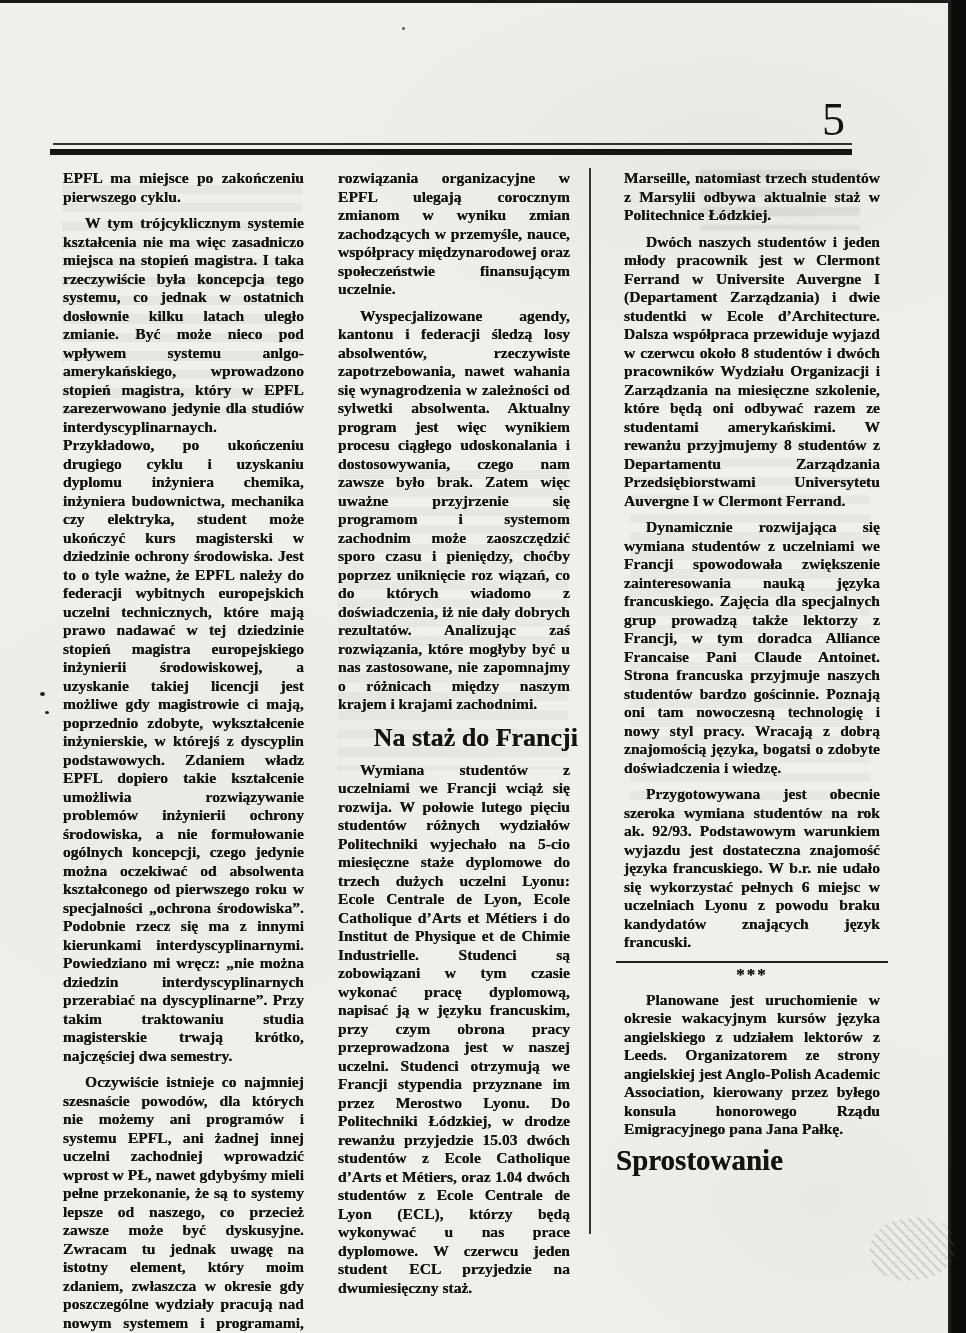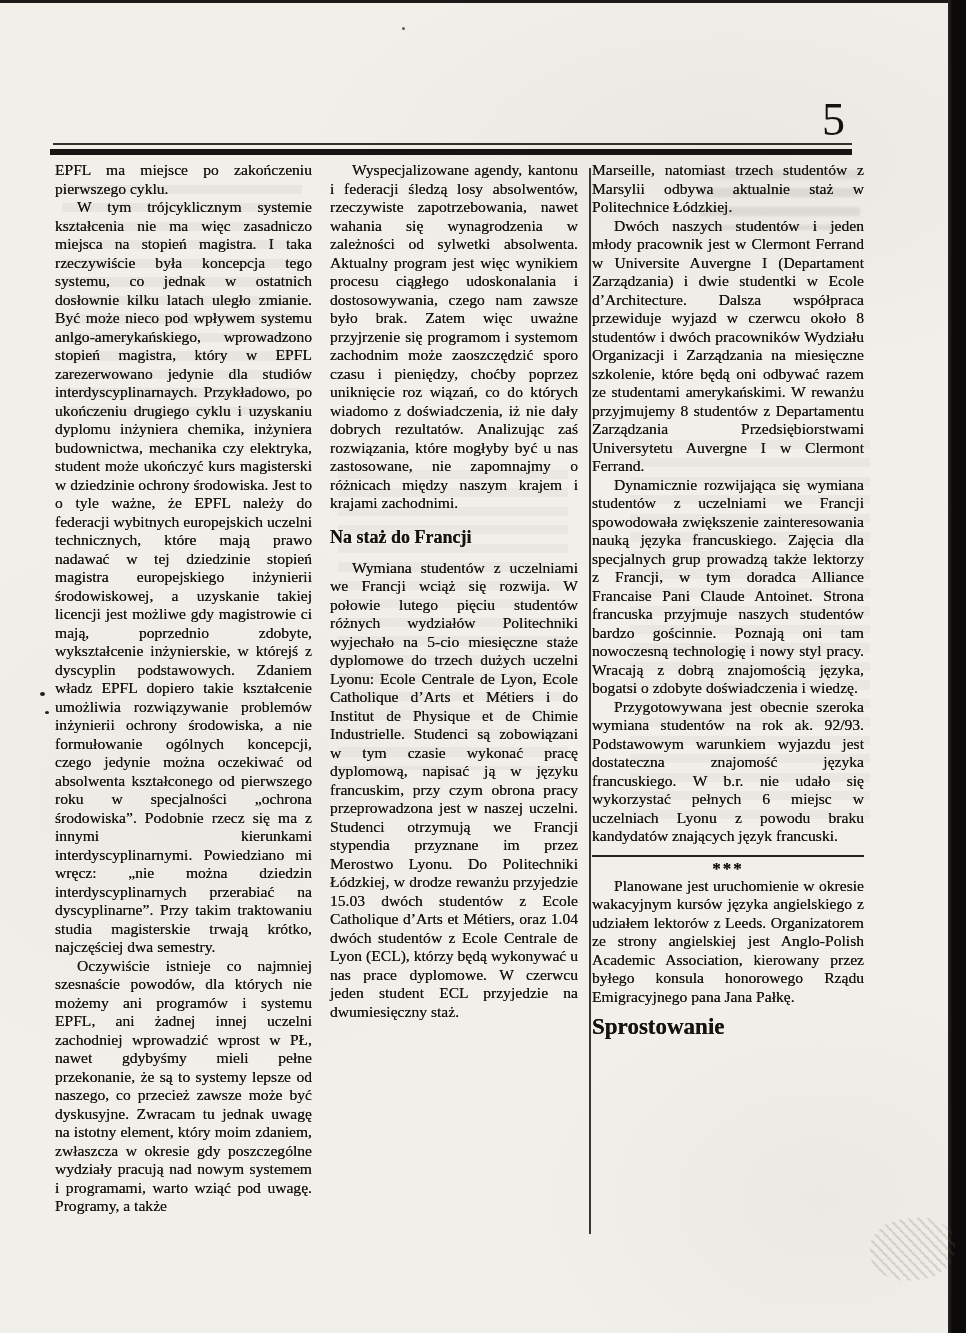--- a/index.html
+++ b/index.html
@@ -19,27 +19,27 @@
     background:linear-gradient(to right, #2a2824 0%, #0c0b0a 25%, #0c0b0a 100%); }
   .page-number { position:absolute; left:822px; top:97px; font-size:46px; line-height:1; font-weight:400; color:#14120f; }
   .rule-thin  { position:absolute; left:53px; top:143px; width:799px; height:2px; background:#33302b; }
   .rule-thick { position:absolute; left:50px; top:149px; width:802px; height:6px; background:#171513; }
   .divider-v  { position:absolute; left:589px; top:168px; width:2px; height:1066px; background:#3a3732; }
 
   .col { position:absolute; top:161px; text-align:justify; font-size:15.6px; line-height:18.5px;
          text-shadow:0 0 0.3px rgba(22,19,15,0.85); }
   .col1 { left:55px;  width:257px; }
   .col2 { left:330px; width:248px; }
-  .col3 { left:592px; width:272px; }
+  .col3 { left:616px; width:272px; }
 
-  .para { margin:0; text-indent:22px; }
+  .para { margin:8px; text-indent:22px;font-weight:bold; }
   .para.noindent { text-indent:0; }
 
-  .head-large { margin:9px 0 7px; font-size:18px; line-height:30px; font-weight:700; text-align:left; text-indent:0; }
-  .head-small { margin:8px 0 1px; font-size:23px; line-height:26px; font-weight:700; text-align:left; text-indent:0; }
+  .head-large { margin:9px 0 7px; font-size:26px; line-height:30px; font-weight:700; text-align:right; text-indent:0; }
+  .head-small { margin:8px 0 1px; font-size:29px; line-height:26px; font-weight:700; text-align:left; text-indent:0; }
   .inline-rule { margin:9px 0 4px; height:0; border-top:2px solid #26231f; }
   .stars { margin:2px 0 0; text-align:center; font-weight:700; font-size:17px; line-height:16px; letter-spacing:2px; text-indent:0; }
 
   .ghost { position:absolute; opacity:0.055; pointer-events:none;
     background:repeating-linear-gradient(to bottom, #4a4640 0 9px, transparent 9px 18.5px);
     filter:blur(0.6px); }
   .ghost.g1 { left:62px;  top:185px; width:240px; height:230px; }
   .ghost.g2 { left:338px; top:470px; width:230px; height:300px; opacity:0.045; }
   .ghost.g3 { left:700px; top:170px; width:160px; height:60px; opacity:0.09; filter:blur(1.2px); }
   .ghost.g4 { left:630px; top:440px; width:240px; height:380px; opacity:0.04; }
@@ -69,20 +69,21 @@
   <div class="ghost g2"></div>
   <div class="ghost g3"></div>
   <div class="ghost g4"></div>
 
   <div class="col col1" id="col-0">
       <p class="para noindent">EPFL ma miejsce po zakończeniu pierwszego cyklu.</p>
       <p class="para">W tym trójcyklicznym systemie kształcenia nie ma więc zasadniczo miejsca na stopień magistra. I taka rzeczywiście była koncepcja tego systemu, co jednak w ostatnich dosłownie kilku latach uległo zmianie. Być może nieco pod wpływem systemu anlgo-amerykańskiego, wprowadzono stopień magistra, który w EPFL zarezerwowano jedynie dla studiów interdyscyplinarnaych. Przykładowo, po ukończeniu drugiego cyklu i uzyskaniu dyplomu inżyniera chemika, inżyniera budownictwa, mechanika czy elektryka, student może ukończyć kurs magisterski w dziedzinie ochrony środowiska. Jest to o tyle ważne, że EPFL należy do federacji wybitnych europejskich uczelni technicznych, które mają prawo nadawać w tej dziedzinie stopień magistra europejskiego inżynierii środowiskowej, a uzyskanie takiej licencji jest możliwe gdy magistrowie ci mają, poprzednio zdobyte, wykształcenie inżynierskie, w którejś z dyscyplin podstawowych. Zdaniem władz EPFL dopiero takie kształcenie umożliwia rozwiązywanie problemów inżynierii ochrony środowiska, a nie formułowanie ogólnych koncepcji, czego jedynie można oczekiwać od absolwenta kształconego od pierwszego roku w specjalności „ochrona środowiska”. Podobnie rzecz się ma z innymi kierunkami interdyscyplinarnymi. Powiedziano mi wręcz: „nie można dziedzin interdyscyplinarnych przerabiać na dyscyplinarne”. Przy takim traktowaniu studia magisterskie trwają krótko, najczęściej dwa semestry.</p>
       <p class="para">Oczywiście istnieje co najmniej szesnaście powodów, dla których nie możemy ani programów i systemu EPFL, ani żadnej innej uczelni zachodniej wprowadzić wprost w PŁ, nawet gdybyśmy mieli pełne przekonanie, że są to systemy lepsze od naszego, co przecież zawsze może być dyskusyjne. Zwracam tu jednak uwagę na istotny element, który moim zdaniem, zwłaszcza w okresie gdy poszczególne wydziały pracują nad nowym systemem i programami, warto wziąć pod uwagę. Programy, a także</p>
     </div>
   <div class="col col2" id="col-1">
+      <p class="para noindent">rozwiązania organizacyjne w EPFL ulegają corocznym zmianom w wyniku zmian zachodzących w przemyśle, nauce, współpracy międzynarodowej oraz społeczeństwie finansującym uczelnie.</p>
       <p class="para">Wyspecjalizowane agendy, kantonu i federacji śledzą losy absolwentów, rzeczywiste zapotrzebowania, nawet wahania się wynagrodzenia w zależności od sylwetki absolwenta. Aktualny program jest więc wynikiem procesu ciągłego udoskonalania i dostosowywania, czego nam zawsze było brak. Zatem więc uważne przyjrzenie się programom i systemom zachodnim może zaoszczędzić sporo czasu i pieniędzy, choćby poprzez uniknięcie roz wiązań, co do których wiadomo z doświadczenia, iż nie dały dobrych rezultatów. Analizując zaś rozwiązania, które mogłyby być u nas zastosowane, nie zapomnajmy o różnicach między naszym krajem i krajami zachodnimi.</p>
       <h2 class="head-large">Na staż do Francji</h2>
       <p class="para">Wymiana studentów z uczelniami we Francji wciąż się rozwija. W połowie lutego pięciu studentów różnych wydziałów Politechniki wyjechało na 5-cio miesięczne staże dyplomowe do trzech dużych uczelni Lyonu: Ecole Centrale de Lyon, Ecole Catholique d’Arts et Métiers i do Institut de Physique et de Chimie Industrielle. Studenci są zobowiązani w tym czasie wykonać pracę dyplomową, napisać ją w języku francuskim, przy czym obrona pracy przeprowadzona jest w naszej uczelni. Studenci otrzymują we Francji stypendia przyznane im przez Merostwo Lyonu. Do Politechniki Łódzkiej, w drodze rewanżu przyjedzie 15.03 dwóch studentów z Ecole Catholique d’Arts et Métiers, oraz 1.04 dwóch studentów z Ecole Centrale de Lyon (ECL), którzy będą wykonywać u nas prace dyplomowe. W czerwcu jeden student ECL przyjedzie na dwumiesięczny staż.</p>
     </div>
   <div class="col col3" id="col-2">
       <p class="para noindent">Marseille, natomiast trzech studentów z Marsylii odbywa aktualnie staż w Politechnice Łódzkiej.</p>
       <p class="para">Dwóch naszych studentów i jeden młody pracownik jest w Clermont Ferrand w Universite Auvergne I (Departament Zarządzania) i dwie studentki w Ecole d’Architecture. Dalsza współpraca przewiduje wyjazd w czerwcu około 8 studentów i dwóch pracowników Wydziału Organizacji i Zarządzania na miesięczne szkolenie, które będą oni odbywać razem ze studentami amerykańskimi. W rewanżu przyjmujemy 8 studentów z Departamentu Zarządzania Przedsiębiorstwami Universytetu Auvergne I w Clermont Ferrand.</p>
       <p class="para">Dynamicznie rozwijająca się wymiana studentów z uczelniami we Francji spowodowała zwiększenie zainteresowania nauką języka francuskiego. Zajęcia dla specjalnych grup prowadzą także lektorzy z Francji, w tym doradca Alliance Francaise Pani Claude Antoinet. Strona francuska przyjmuje naszych studentów bardzo gościnnie. Poznają oni tam nowoczesną technologię i nowy styl pracy. Wracają z dobrą znajomością języka, bogatsi o zdobyte doświadczenia i wiedzę.</p>
       <p class="para">Przygotowywana jest obecnie szeroka wymiana studentów na rok ak. 92/93. Podstawowym warunkiem wyjazdu jest dostateczna znajomość języka francuskiego. W b.r. nie udało się wykorzystać pełnych 6 miejsc w uczelniach Lyonu z powodu braku kandydatów znających język francuski.</p>
       <div class="inline-rule"></div>

